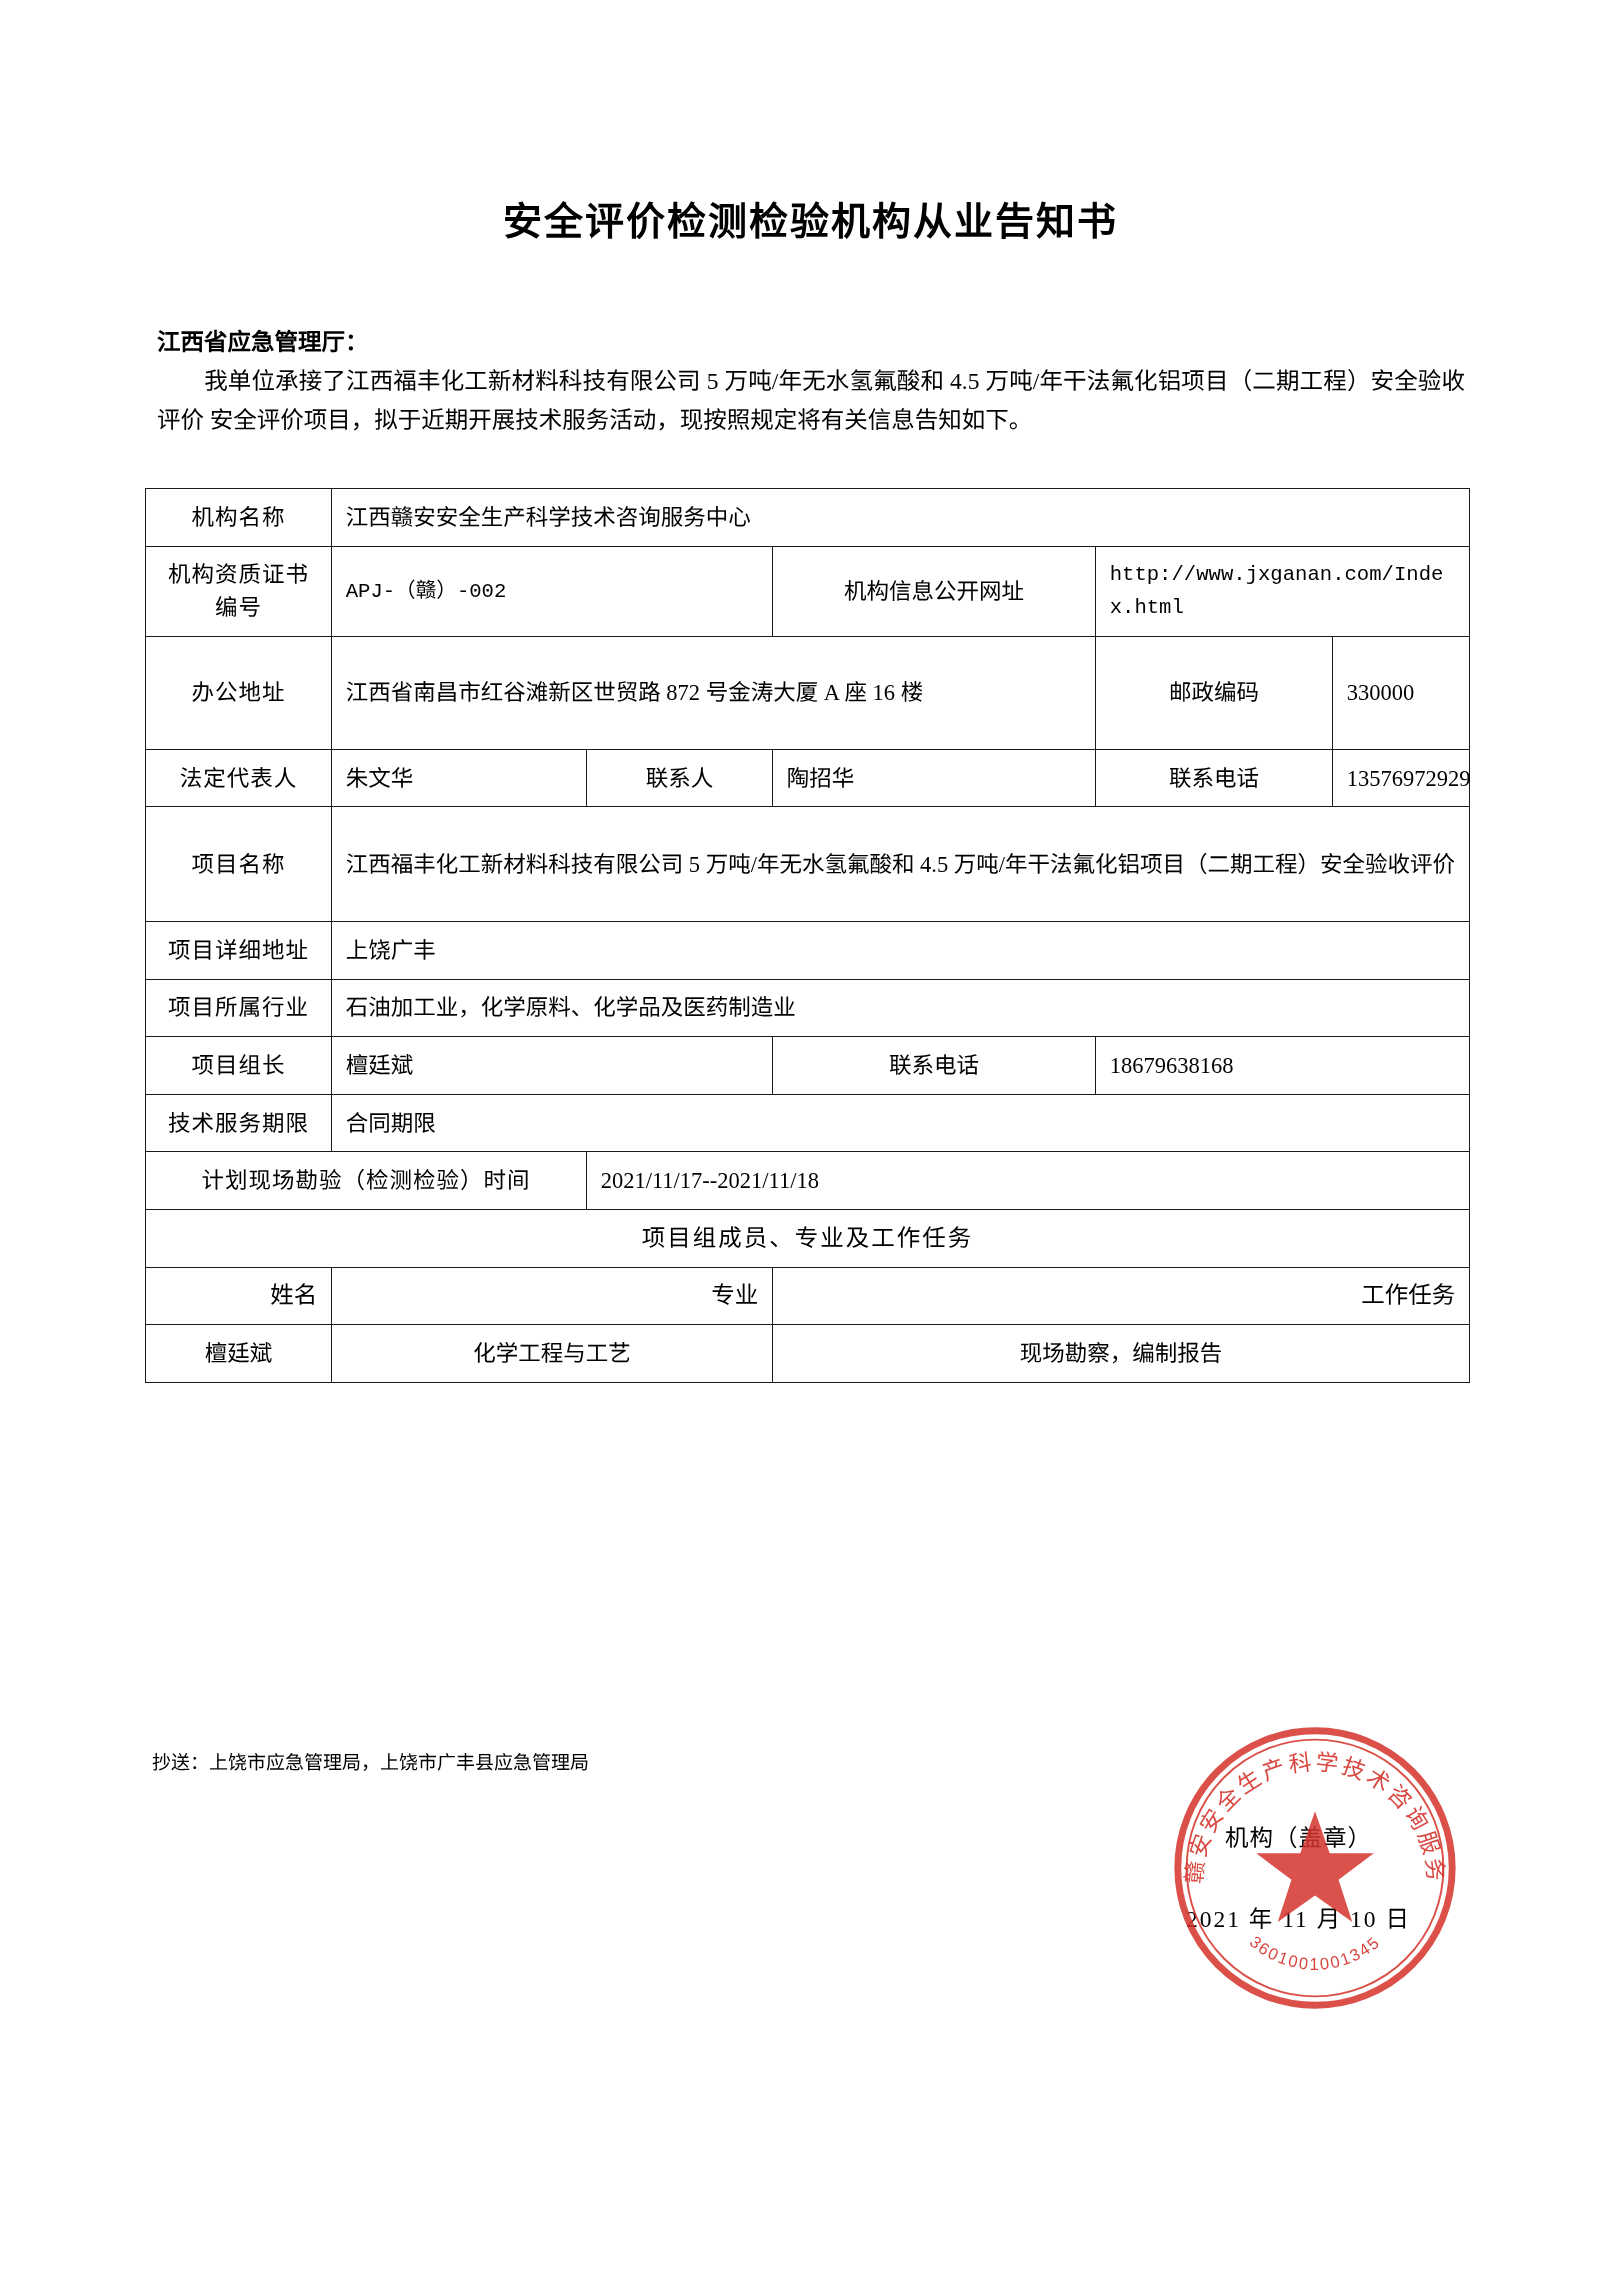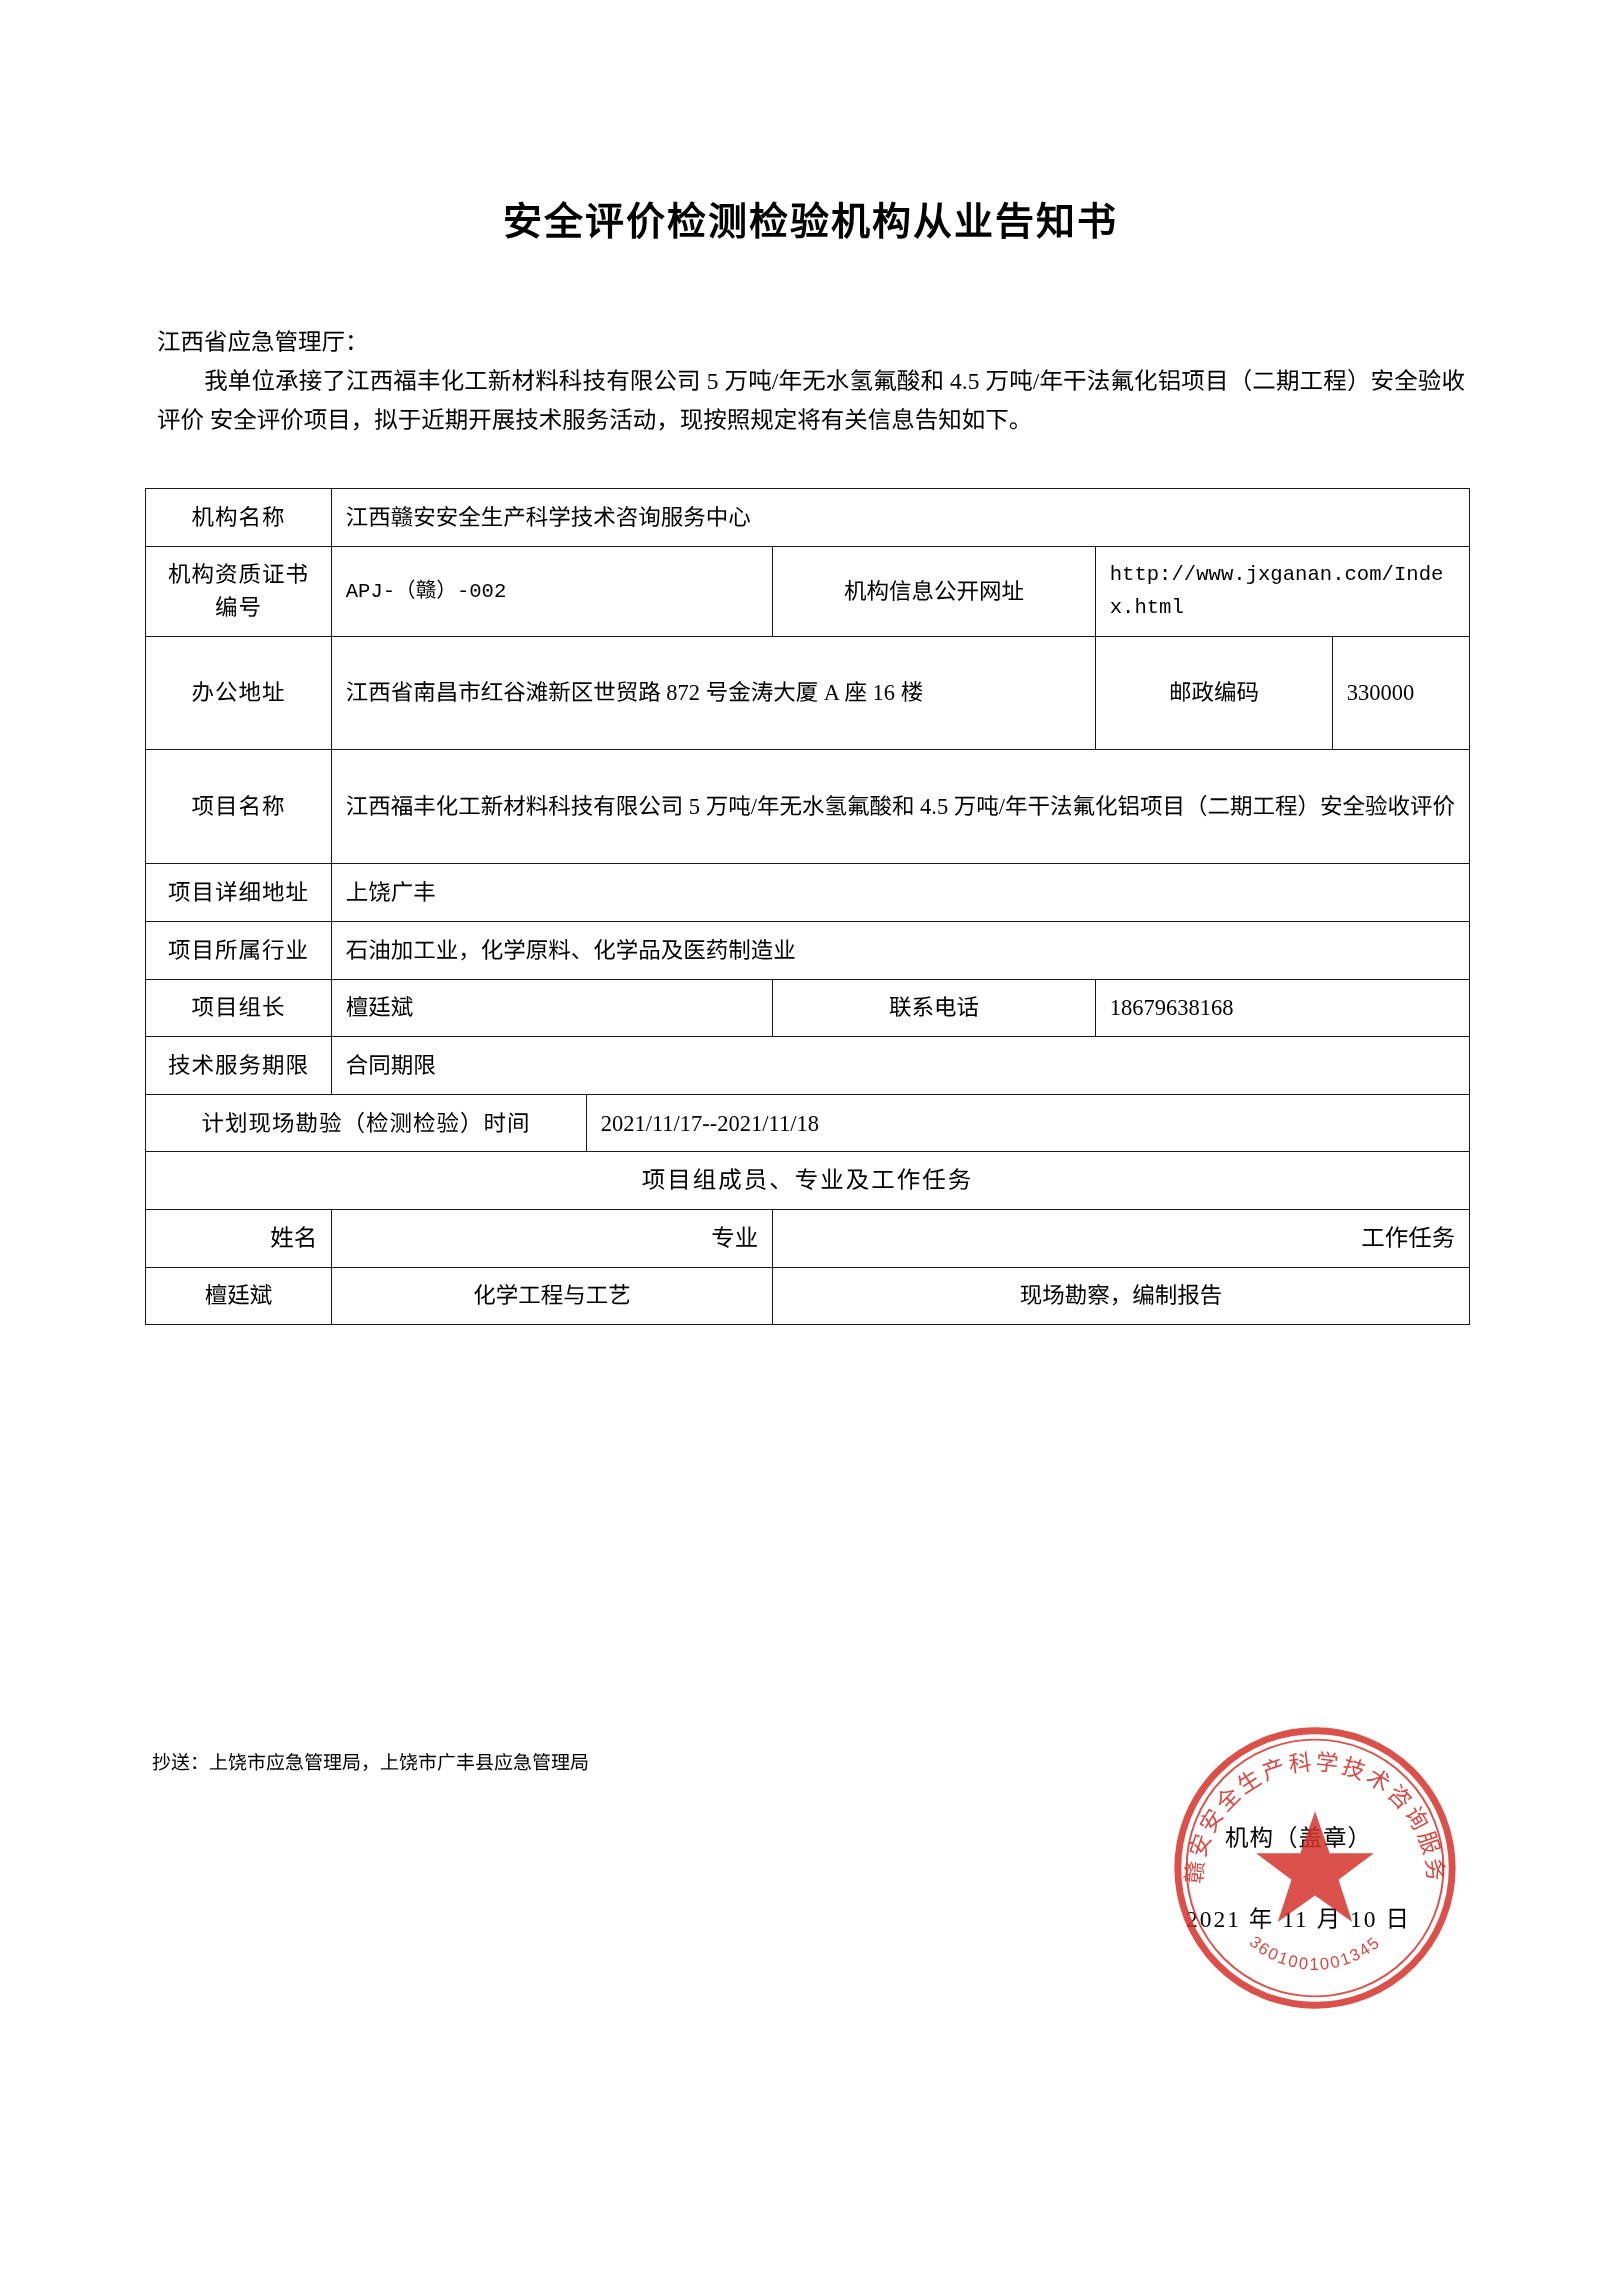--- a/index.html
+++ b/index.html
@@ -31,20 +31,21 @@
     font-size: 39px;
     font-weight: bold;
     letter-spacing: 2px;
     font-family: "Liberation Serif", "DejaVu Serif", serif;
   }
   .addressee {
     position: absolute;
     left: 157px;
     top: 307px;
     font-size: 23.5px;
+    font-weight: bold;
   }
   .intro {
     position: absolute;
     left: 157px;
     top: 346px;
     width: 1308px;
     font-size: 23.5px;
     line-height: 39px;
     text-align: justify;
   }
@@ -160,20 +161,28 @@
         <td class="label">机构资质证书编号</td>
         <td class="val mono" colspan="3">APJ-（赣）-002</td>
         <td class="val-center" colspan="2">机构信息公开网址</td>
         <td class="val mono" colspan="3">http://www.jxganan.com/Index.html</td>
       </tr>
       <tr>
         <td class="label">办公地址</td>
         <td class="val" colspan="5" style="height:88px">江西省南昌市红谷滩新区世贸路 872 号金涛大厦 A 座 16 楼</td>
         <td class="val-center" colspan="2">邮政编码</td>
         <td class="val">330000</td>
+      </tr>
+      <tr>
+        <td class="label">法定代表人</td>
+        <td class="val" colspan="2">朱文华</td>
+        <td class="val-center">联系人</td>
+        <td class="val" colspan="2">陶招华</td>
+        <td class="val-center" colspan="2">联系电话</td>
+        <td class="val">13576972929</td>
       </tr>
       <tr>
         <td class="label">项目名称</td>
         <td class="val" colspan="8" style="height:90px">江西福丰化工新材料科技有限公司 5 万吨/年无水氢氟酸和 4.5 万吨/年干法氟化铝项目（二期工程）安全验收评价</td>
       </tr>
       <tr>
         <td class="label">项目详细地址</td>
         <td class="val" colspan="8">上饶广丰</td>
       </tr>
       <tr>

